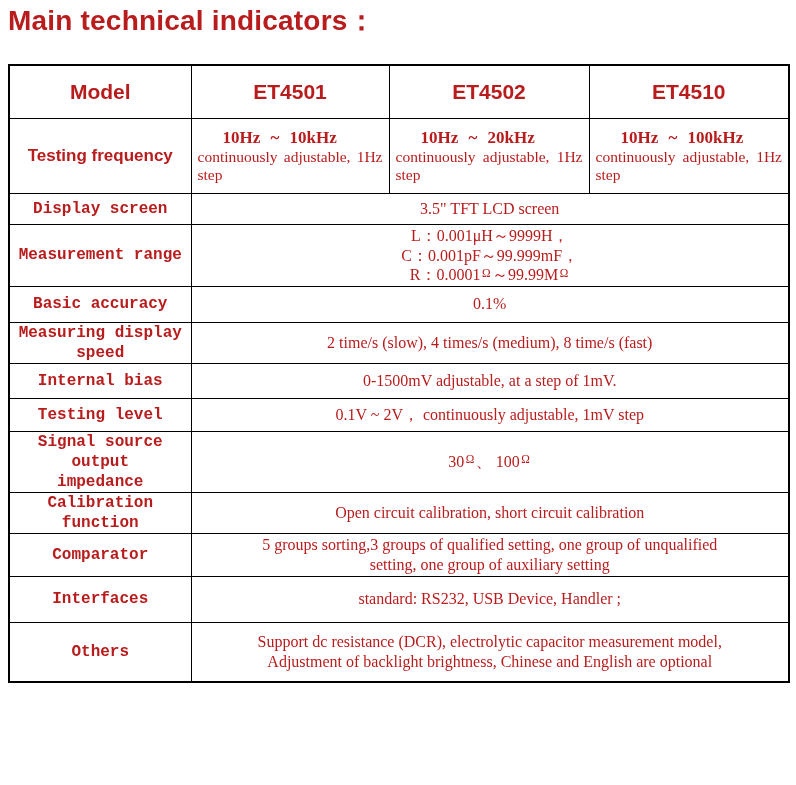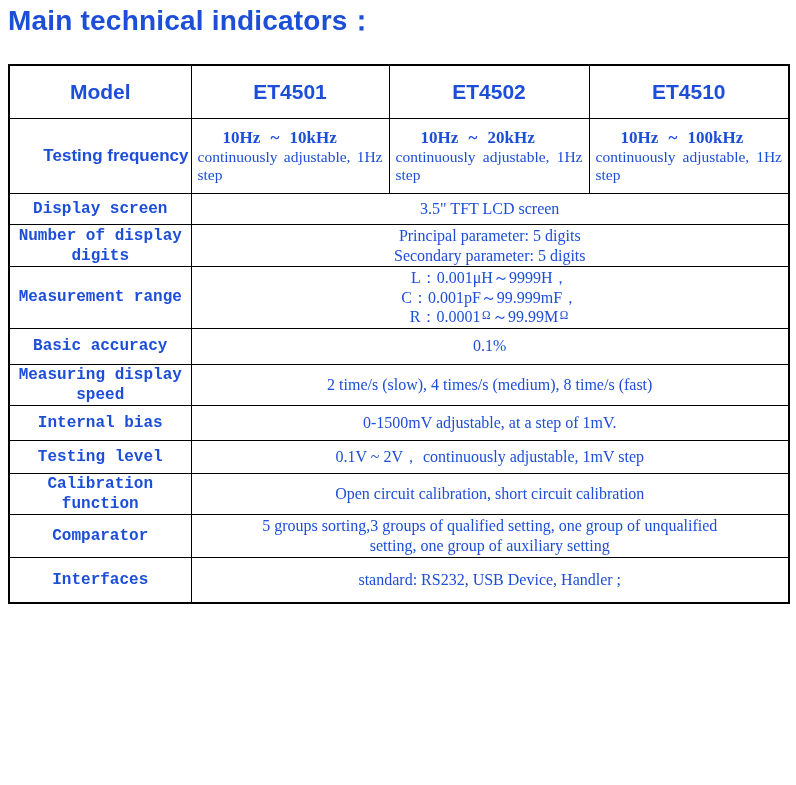--- a/index.html
+++ b/index.html
@@ -1,20 +1,20 @@
 <!DOCTYPE html>
 <html><head>
 <meta charset="utf-8">
 <style>
   html, body { margin: 0; padding: 0; background: #ffffff; }
   .page {
     width: 796px;
     height: 785px;
     background: #ffffff;
-    color: #1d4ed8;
+    color: #b91c1c;
     overflow: hidden;
     font-family: "Liberation Serif", serif;
   }
   .title {
     margin: 0;
     padding: 4px 0 0 8px;
     font-family: "Liberation Sans", sans-serif;
     font-weight: bold;
     font-size: 28px;
     line-height: 1.2;
@@ -44,21 +44,21 @@
     font-size: 16px;
     text-align: center;
     white-space: pre-line;
     line-height: 1.25;
     padding: 0 4px;
   }
   th.lbl-sans {
     font-family: "Liberation Sans", sans-serif;
     font-weight: bold;
     font-size: 17px;
-    text-align: right;
+    text-align: center;
     padding: 0 2px;
   }
   td.val {
     font-size: 16px;
     text-align: center;
     white-space: pre-line;
     line-height: 1.22;
     padding: 1px 10px;
   }
   td.freq-cell {
@@ -121,26 +121,20 @@
         <div class="freq-range">10Hz ~ 100kHz</div>
         <div class="freq-desc">continuously adjustable, 1Hz step</div>
       </td>
     </tr>
 
     <tr style="height:31px">
       <th class="lbl">Display screen</th>
       <td class="val symbolize" colspan="3">3.5" TFT LCD screen</td>
     </tr>
 
-    <tr style="height:40px">
-      <th class="lbl">Number of display
-digits</th>
-      <td class="val symbolize" colspan="3">Principal parameter: 5 digits
-Secondary parameter: 5 digits</td>
-    </tr>
 
 
     <tr style="height:57px">
       <th class="lbl">Measurement range</th>
       <td class="val symbolize" colspan="3">L：0.001μH～9999H，
 C：0.001pF～99.999mF，
 R：0.0001<span class="sym">Ω</span>～99.99M<span class="sym">Ω</span></td>
     </tr>
 
     <tr style="height:36px">
@@ -157,34 +151,44 @@
     <tr style="height:35px">
       <th class="lbl">Internal bias</th>
       <td class="val symbolize" colspan="3">0-1500mV adjustable, at a step of 1mV.</td>
     </tr>
 
     <tr style="height:33px">
       <th class="lbl">Testing level</th>
       <td class="val symbolize" colspan="3">0.1V ~ 2V， continuously adjustable, 1mV step</td>
     </tr>
 
+    <tr style="height:39px">
+      <th class="lbl">Signal source output
+impedance</th>
+      <td class="val symbolize" colspan="3">30<span class="sym">Ω</span>、 100<span class="sym">Ω</span></td>
+    </tr>
 
     <tr style="height:33px">
       <th class="lbl">Calibration function</th>
       <td class="val symbolize" colspan="3">Open circuit calibration, short circuit calibration</td>
     </tr>
 
 
     <tr style="height:43px">
       <th class="lbl">Comparator</th>
       <td class="val symbolize" colspan="3">5 groups sorting,3 groups of qualified setting, one group of unqualified
 setting, one group of auxiliary setting</td>
     </tr>
 
     <tr style="height:46px">
       <th class="lbl">Interfaces</th>
       <td class="val symbolize" colspan="3">standard: RS232, USB Device, Handler ;</td>
     </tr>
 
+    <tr style="height:60px">
+      <th class="lbl">Others</th>
+      <td class="val symbolize" colspan="3">Support dc resistance (DCR), electrolytic capacitor measurement model,
+Adjustment of backlight brightness, Chinese and English are optional</td>
+    </tr>
 
   </tbody>
     </table>
 </div>
 
 </body></html>

